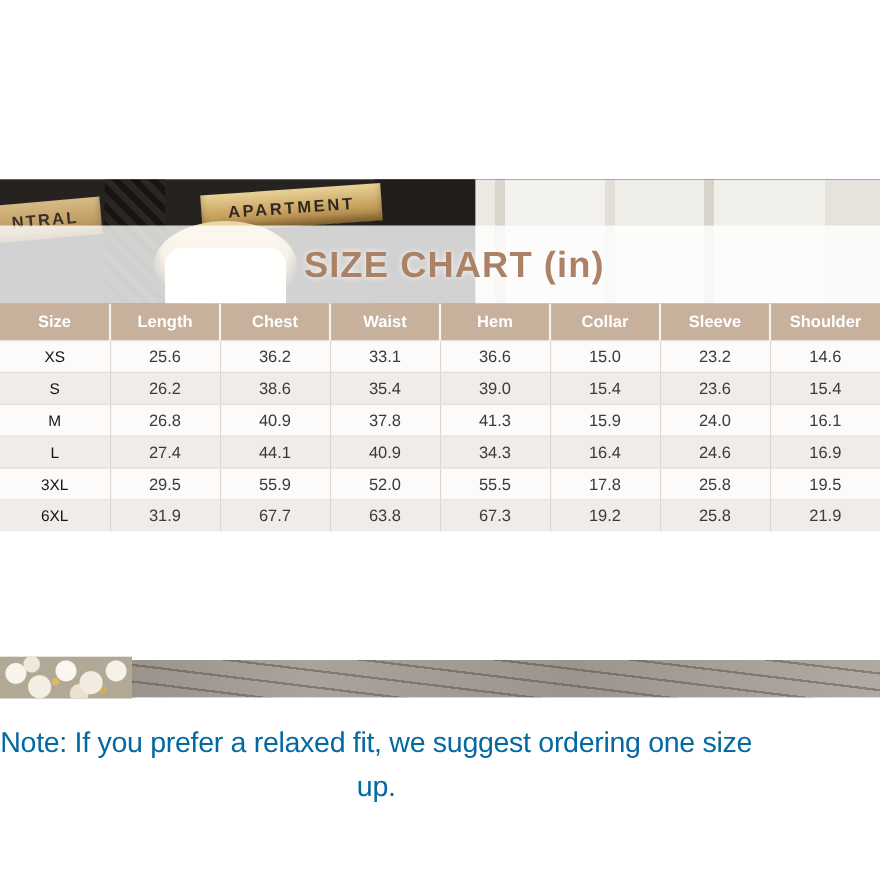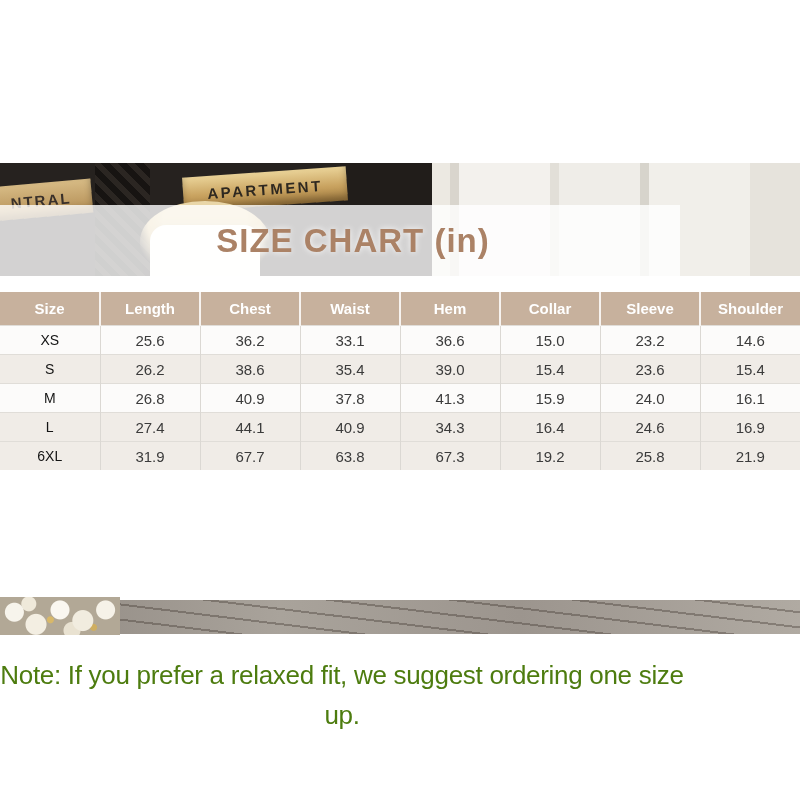--- a/index.html
+++ b/index.html
@@ -19,27 +19,27 @@
     color:#39302a;font-weight:bold;font-size:15px;letter-spacing:2px;
     display:flex;align-items:center;justify-content:center;}
   .sign-apartment{position:absolute;left:183px;top:9px;width:164px;height:34px;transform:rotate(-4deg);
     background:linear-gradient(180deg,#ead398 0,#c9a360 55%,#a57e41 100%);box-shadow:inset 0 -5px 7px rgba(0,0,0,.25);
     color:#2e2820;font-weight:bold;font-size:15px;letter-spacing:2.5px;
     display:flex;align-items:center;justify-content:center;}
   .woman-hair{position:absolute;left:140px;top:38px;width:130px;height:80px;border-radius:50% 50% 35% 35%;
     background:radial-gradient(ellipse at 50% 25%,#e9d6a8 0 45%,#ddc48c 62%,rgba(221,196,140,0) 78%);}
   .woman-shirt{position:absolute;left:150px;top:62px;width:110px;height:51px;border-radius:16px 16px 0 0;
     background:#fcfcfb;box-shadow:0 0 10px rgba(0,0,0,.08);}
-  .banner-overlay{position:absolute;left:0;top:42px;width:680px;height:71px;background:rgba(255,255,255,0.8);}
+  .banner-overlay{position:absolute;left:0;top:42px;width:800px;height:71px;background:rgba(255,255,255,0.8);}
   .chart-title{line-height:71px;text-align:center;font-size:33px;font-weight:bold;color:#ab8266;
     letter-spacing:1px;padding-left:26px;box-sizing:border-box;
     text-shadow:0 0 6px rgba(255,255,255,.9);}
 
   
-  .size-table{position:absolute;top:292px;left:0;width:800px;border-collapse:collapse;table-layout:fixed;}
+  .size-table{position:absolute;top:276px;left:0;width:800px;border-collapse:collapse;table-layout:fixed;}
   .size-table th{background:#c7b19d;color:#ffffff;font-weight:bold;font-size:15px;height:33px;
     text-align:center;padding:0;}
   .size-table th + th{border-left:2px solid rgba(255,255,255,.85);}
   .size-table td{height:28px;text-align:center;font-size:15px;color:#3b3b3b;padding:0;
     border-top:1px solid #e0ddd8;}
   .size-table td + td{border-left:1px solid #dbd8d3;}
   .size-table tr{background:#fcfbfa;}
   .size-table tr.alt{background:#f0ece7;}
   .size-table td.size-col{font-weight:normal;color:#141414;font-size:14px;}
 
@@ -55,21 +55,21 @@
       radial-gradient(circle at 69% 62%,#f1ecdf 0 10px,rgba(0,0,0,0) 11px),
       radial-gradient(circle at 88% 34%,#f6f2e8 0 9px,rgba(0,0,0,0) 10px),
       radial-gradient(circle at 24% 18%,#efe9da 0 7px,rgba(0,0,0,0) 8px),
       radial-gradient(circle at 60% 88%,#e9e2d1 0 8px,rgba(0,0,0,0) 9px),
       radial-gradient(circle at 42% 60%,#d8b869 0 3px,rgba(0,0,0,0) 4px),
       radial-gradient(circle at 78% 80%,#cfae60 0 3px,rgba(0,0,0,0) 4px),
       #b2a896;}
 
   
   .note{position:absolute;top:655px;left:0;width:684px;text-align:center;
-    font-size:26px;color:#4d7c0f;line-height:40px;letter-spacing:-0.3px;}
+    font-size:26px;color:#0369a1;line-height:40px;letter-spacing:-0.3px;}
 </style>
 </head>
 <body>
 
 <div class="page">
 
   <div class="banner">
     <div class="panels"></div>
     <div class="door-post"></div>
     <div class="door-edge"></div>
@@ -129,20 +129,30 @@
         <tr class="alt">
           <td class="size-col">L</td>
           <td>27.4</td>
           <td>44.1</td>
           <td>40.9</td>
           <td>34.3</td>
           <td>16.4</td>
           <td>24.6</td>
           <td>16.9</td>
         </tr>
+        <tr>
+          <td class="size-col">3XL</td>
+          <td>29.5</td>
+          <td>55.9</td>
+          <td>52.0</td>
+          <td>55.5</td>
+          <td>17.8</td>
+          <td>25.8</td>
+          <td>19.5</td>
+        </tr>
         <tr class="alt">
           <td class="size-col">6XL</td>
           <td>31.9</td>
           <td>67.7</td>
           <td>63.8</td>
           <td>67.3</td>
           <td>19.2</td>
           <td>25.8</td>
           <td>21.9</td>
         </tr>

